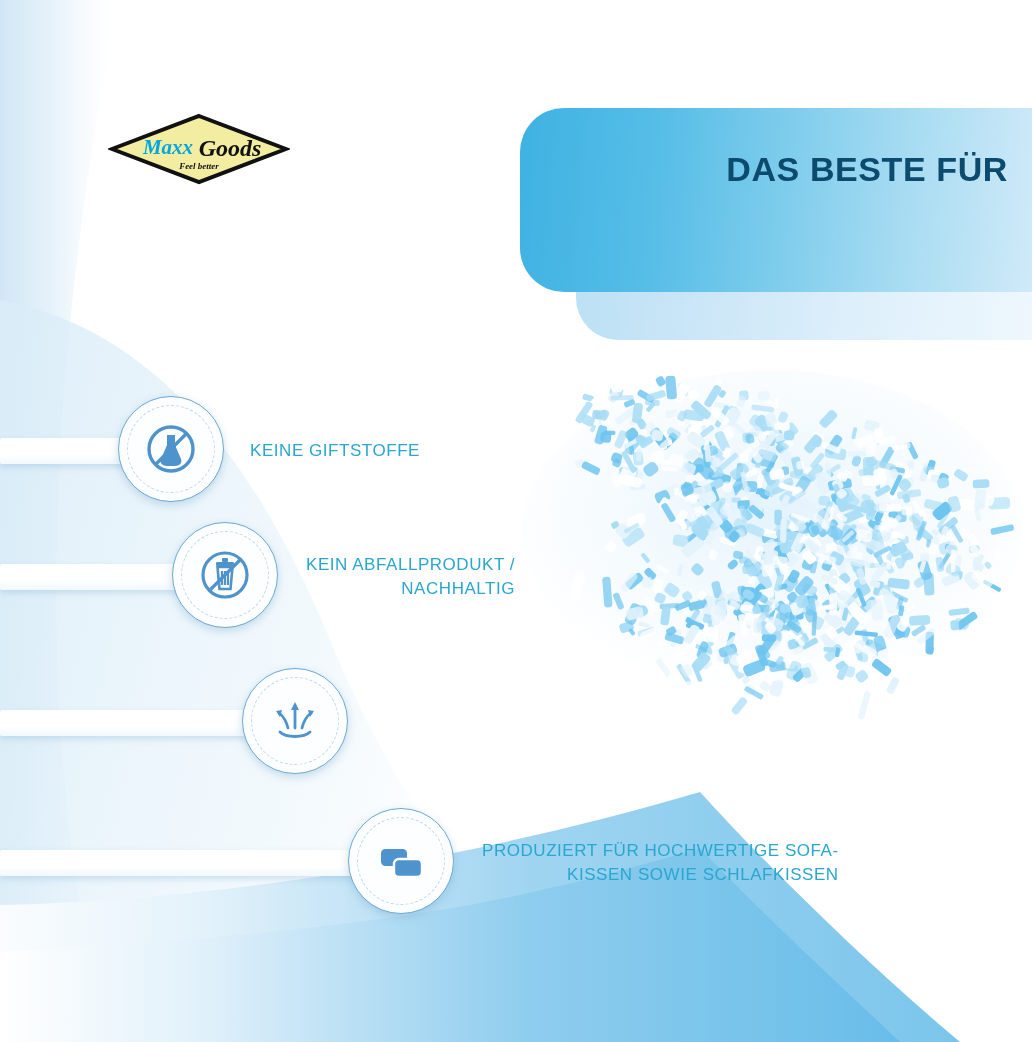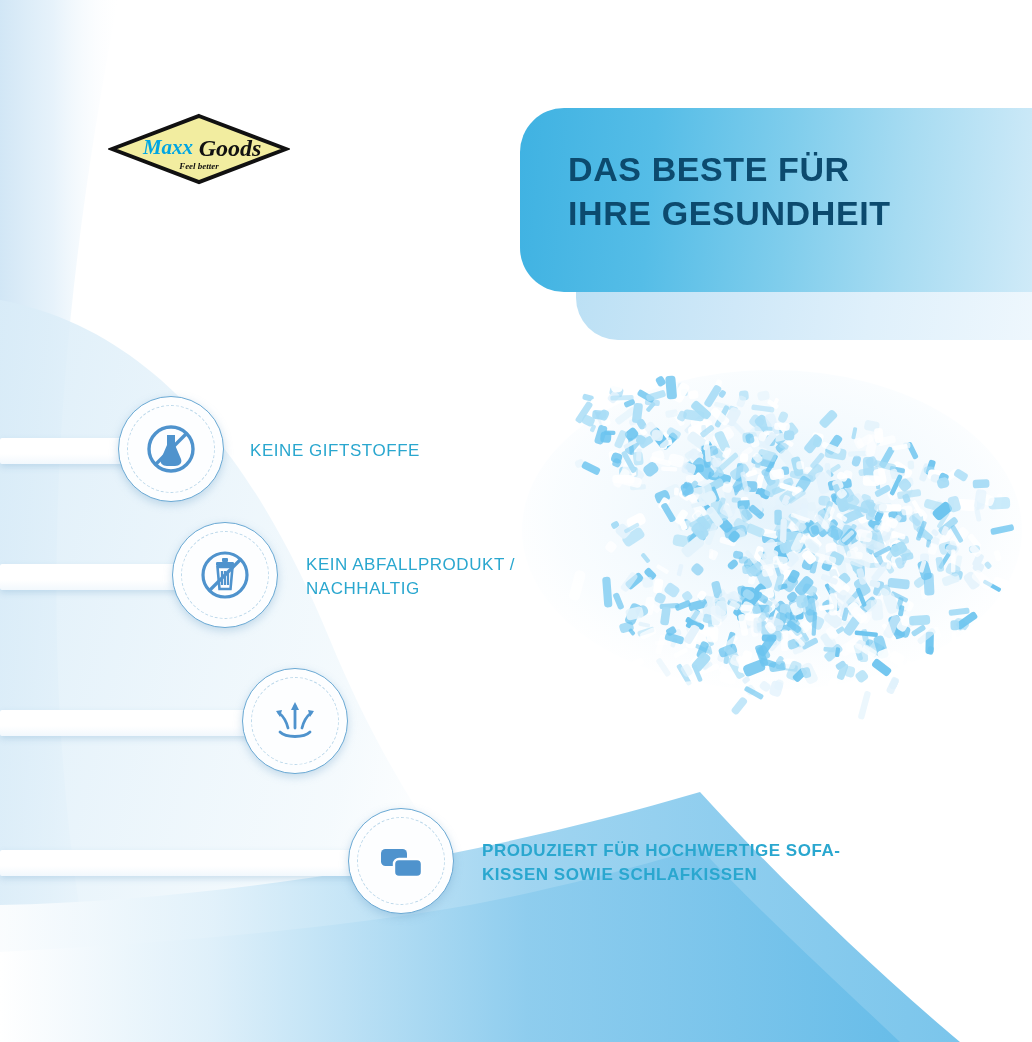--- a/index.html
+++ b/index.html
@@ -6,20 +6,21 @@
   body{
     font-family:"Liberation Sans","DejaVu Sans",sans-serif;
     -webkit-font-smoothing:antialiased;
   }
   #poster{
     position:relative;
     width:1032px;
     height:1042px;
     overflow:hidden;
     background:#ffffff;
+    text-align:right;
   }
 
   
   .bg-layer{position:absolute;inset:0;pointer-events:none;}
   .bg-svg{position:absolute;top:0;left:0;width:1032px;height:1042px;}
 
   
   .banner-wrap{
     position:absolute;
     left:520px; top:108px;
@@ -128,21 +129,21 @@
   #f2{left:0px;  top:522px;  width:700px;}
   #f2 .connector{left:0px;   width:232px;}
   #f2 .badge{left:172px;}
   #f2 .feature-label{left:306px;}
 
   #f3{left:0px;  top:668px;  width:780px;}
   #f3 .connector{left:0px;   width:300px;}
   #f3 .badge{left:242px;}
   #f3 .feature-label{left:386px;}
 
-  #f4{left:0px;  top:808px;  width:960px;font-weight:bold;}
+  #f4{left:0px;  top:808px;  width:960px;}
   #f4 .connector{left:0px;   width:410px;}
   #f4 .badge{left:348px;}
   #f4 .feature-label{left:482px;}
 </style>
 </head>
 <body>
 
 <div id="poster">
 
   <div class="bg-layer">
@@ -184,21 +185,20 @@
       <text x="122" y="44" text-anchor="middle" font-family="Liberation Serif, serif" font-style="italic" font-weight="bold" font-size="24" fill="#111111">Goods</text>
       <text x="91" y="57" text-anchor="middle" font-family="Liberation Serif, serif" font-style="italic" font-weight="bold" font-size="9" fill="#111111">Feel better</text>
     </svg>
   </div>
 
   <div class="banner-wrap">
     <div class="banner-back"></div>
     <div class="banner-front"></div>
     <div class="banner-title">
       <span class="l1">DAS BESTE FÜR</span>
-      <span class="l2">IHRE GESUNDHEIT</span>
     </div>
   </div>
 
   <div class="foam">
     <svg viewBox="0 0 540 420" aria-hidden="true">
       <defs>
         <radialGradient id="fHaze" cx="50%" cy="45%" r="62%">
           <stop offset="0%" stop-color="#cfeafa" stop-opacity="0.55"></stop>
           <stop offset="70%" stop-color="#e8f5fd" stop-opacity="0.25"></stop>
           <stop offset="100%" stop-color="#ffffff" stop-opacity="0"></stop>

